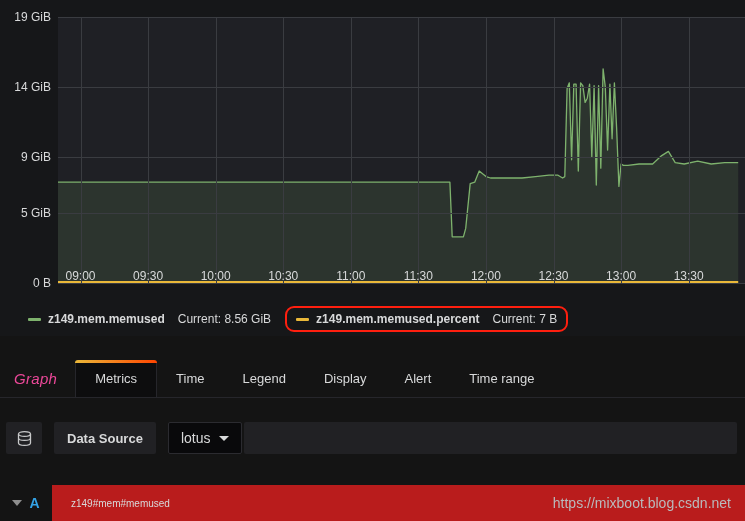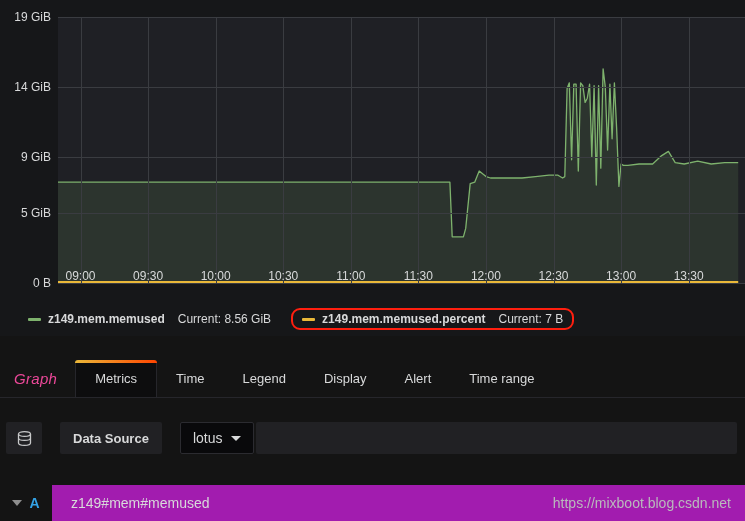--- a/index.html
+++ b/index.html
@@ -36,21 +36,21 @@
 
   .x-axis { position: absolute; left: 58px; top: 268px; width: 687px; height: 20px; }
   .x-tick {
     position: absolute; top: 2px; color: #d8d9da; font-size: 12px; line-height: 12px;
     transform: translateX(-50%); white-space: nowrap;
   }
 
   
   .legend {
     position: absolute; left: 0; top: 306px; width: 745px; height: 26px;
-    display: flex; align-items: center; padding-left: 20px; gap: 12px;
+    display: flex; padding-left: 20px; gap: 6px;
   }
   .legend-item { display: flex; align-items: center; gap: 7px; padding: 3px 8px; white-space: nowrap; }
   .legend-item.highlighted {
     border: 2px solid #ff1f0f; border-radius: 9px; padding: 2px 9px;
   }
   .legend-swatch { width: 13px; height: 3px; border-radius: 1px; display: inline-block; }
   .legend-label { color: #d8d9da; font-size: 12px; font-weight: bold; }
   .legend-value { color: #d8d9da; font-size: 12px; margin-left: 6px; }
 
   
@@ -79,21 +79,21 @@
     border-radius: 3px 3px 0 0;
   }
 
   
   .ds-row {
     position: absolute; left: 0; top: 418px - 336px; width: 745px; height: 40px;
   }
   .ds-row { top: 82px; display: flex; align-items: center; padding-left: 6px; }
   .ds-seg {
     height: 32px; display: flex; align-items: center; justify-content: center;
-    background: #212124; border-radius: 2px; margin-right: 18px;
+    background: #212124; border-radius: 2px; margin-right: 12px;
   }
   .ds-icon-seg { width: 36px; }
   .ds-label-seg { padding: 0 13px; color: #d8d9da; font-size: 13px; font-weight: bold; }
   .ds-select {
     height: 32px; display: flex; align-items: center; gap: 9px;
     background: #09090b; border: 1px solid #2b2b30; border-radius: 2px;
     padding: 0 12px; margin-right: 2px; color: #d8d9da; font-size: 14px; cursor: pointer;
   }
   .caret { width: 0; height: 0; border-left: 5px solid transparent; border-right: 5px solid transparent;
            border-top: 5px solid #d8d9da; display: inline-block; }
@@ -105,22 +105,22 @@
     display: flex; align-items: center; background: #161719;
   }
   .q-toggle {
     width: 52px; height: 36px; display: flex; align-items: center; justify-content: center;
     gap: 7px; background: #141414;
   }
   .q-caret { width: 0; height: 0; border-left: 5px solid transparent; border-right: 5px solid transparent;
              border-top: 6px solid #8e8e8e; }
   .q-letter { color: #33a2e5; font-size: 14px; font-weight: bold; }
   .q-field {
-    flex: 1; height: 36px; background: #a21caf; display: flex; align-items: center;
-    padding-left: 19px; color: #d8d9da; font-size: 14px;
+    flex: 1; height: 36px; background: #b91c1c; display: flex; align-items: center;
+    padding-left: 19px; color: #d8d9da; font-size: 10px;
   }
   .watermark {
     position: absolute; right: 14px; top: 50%; transform: translateY(-50%);
     color: #b9babc; font-size: 14px; pointer-events: none;
   }
 </style>
 </head>
 <body>
 
 <div id="app">

